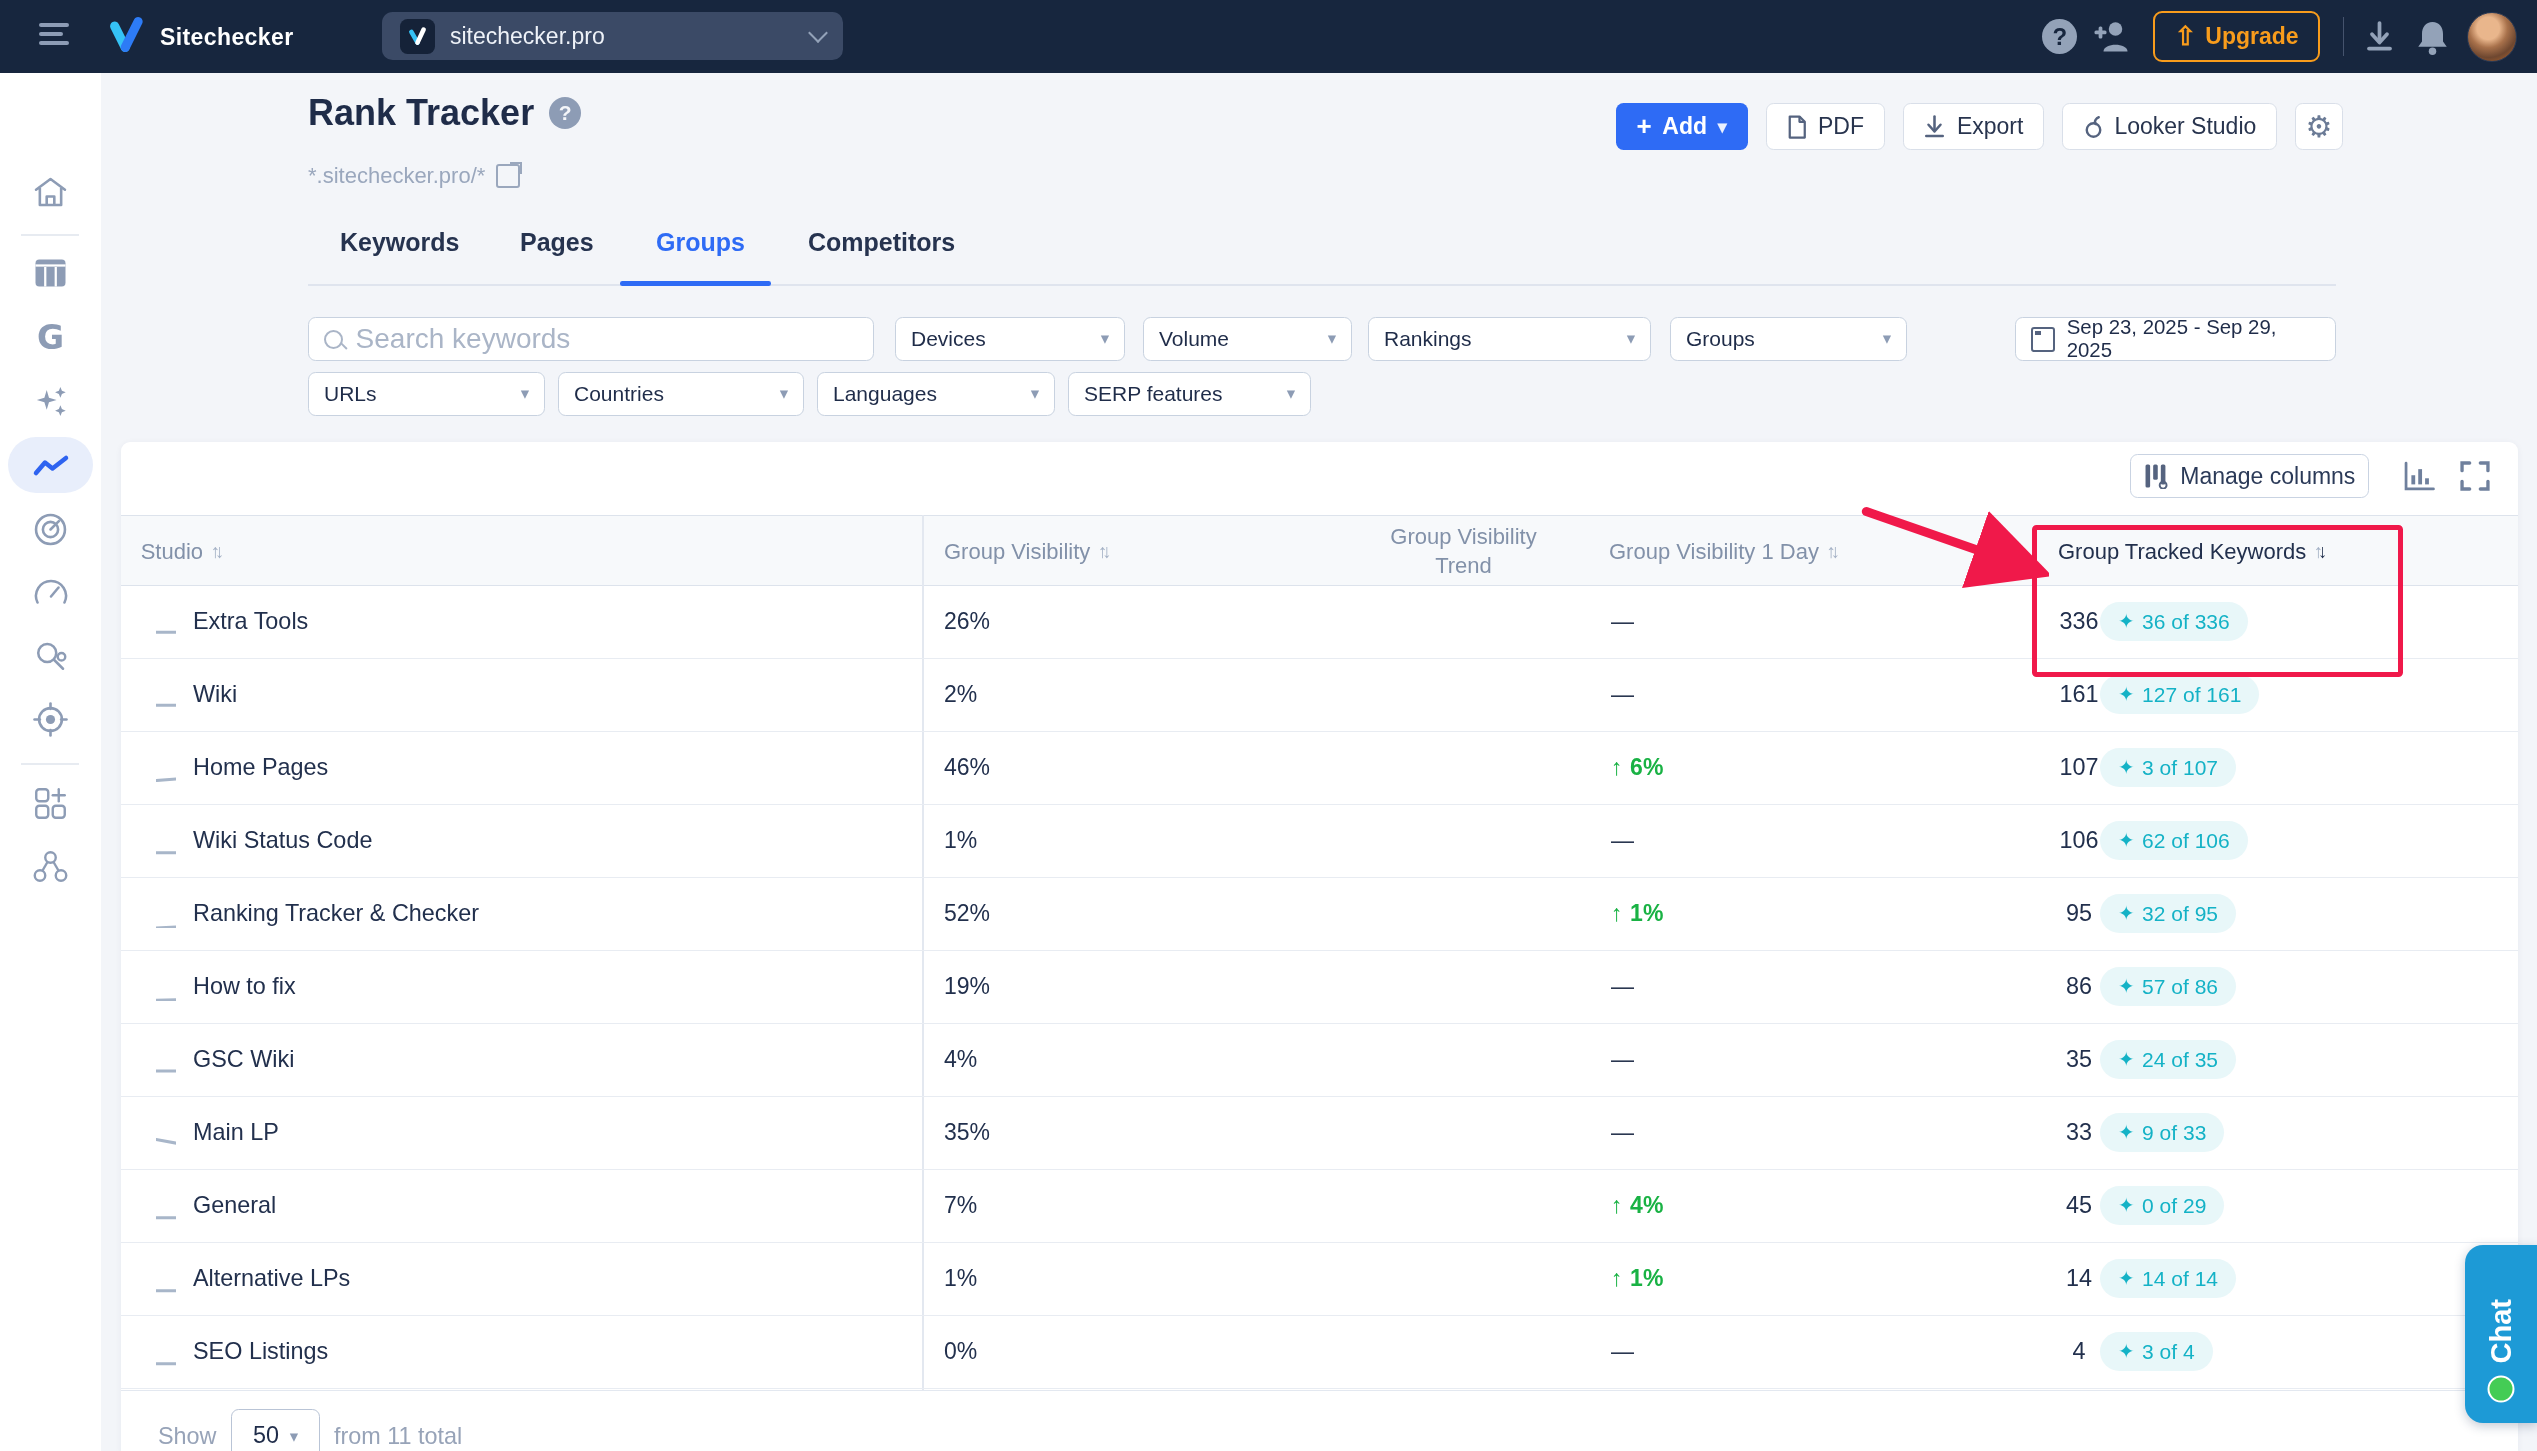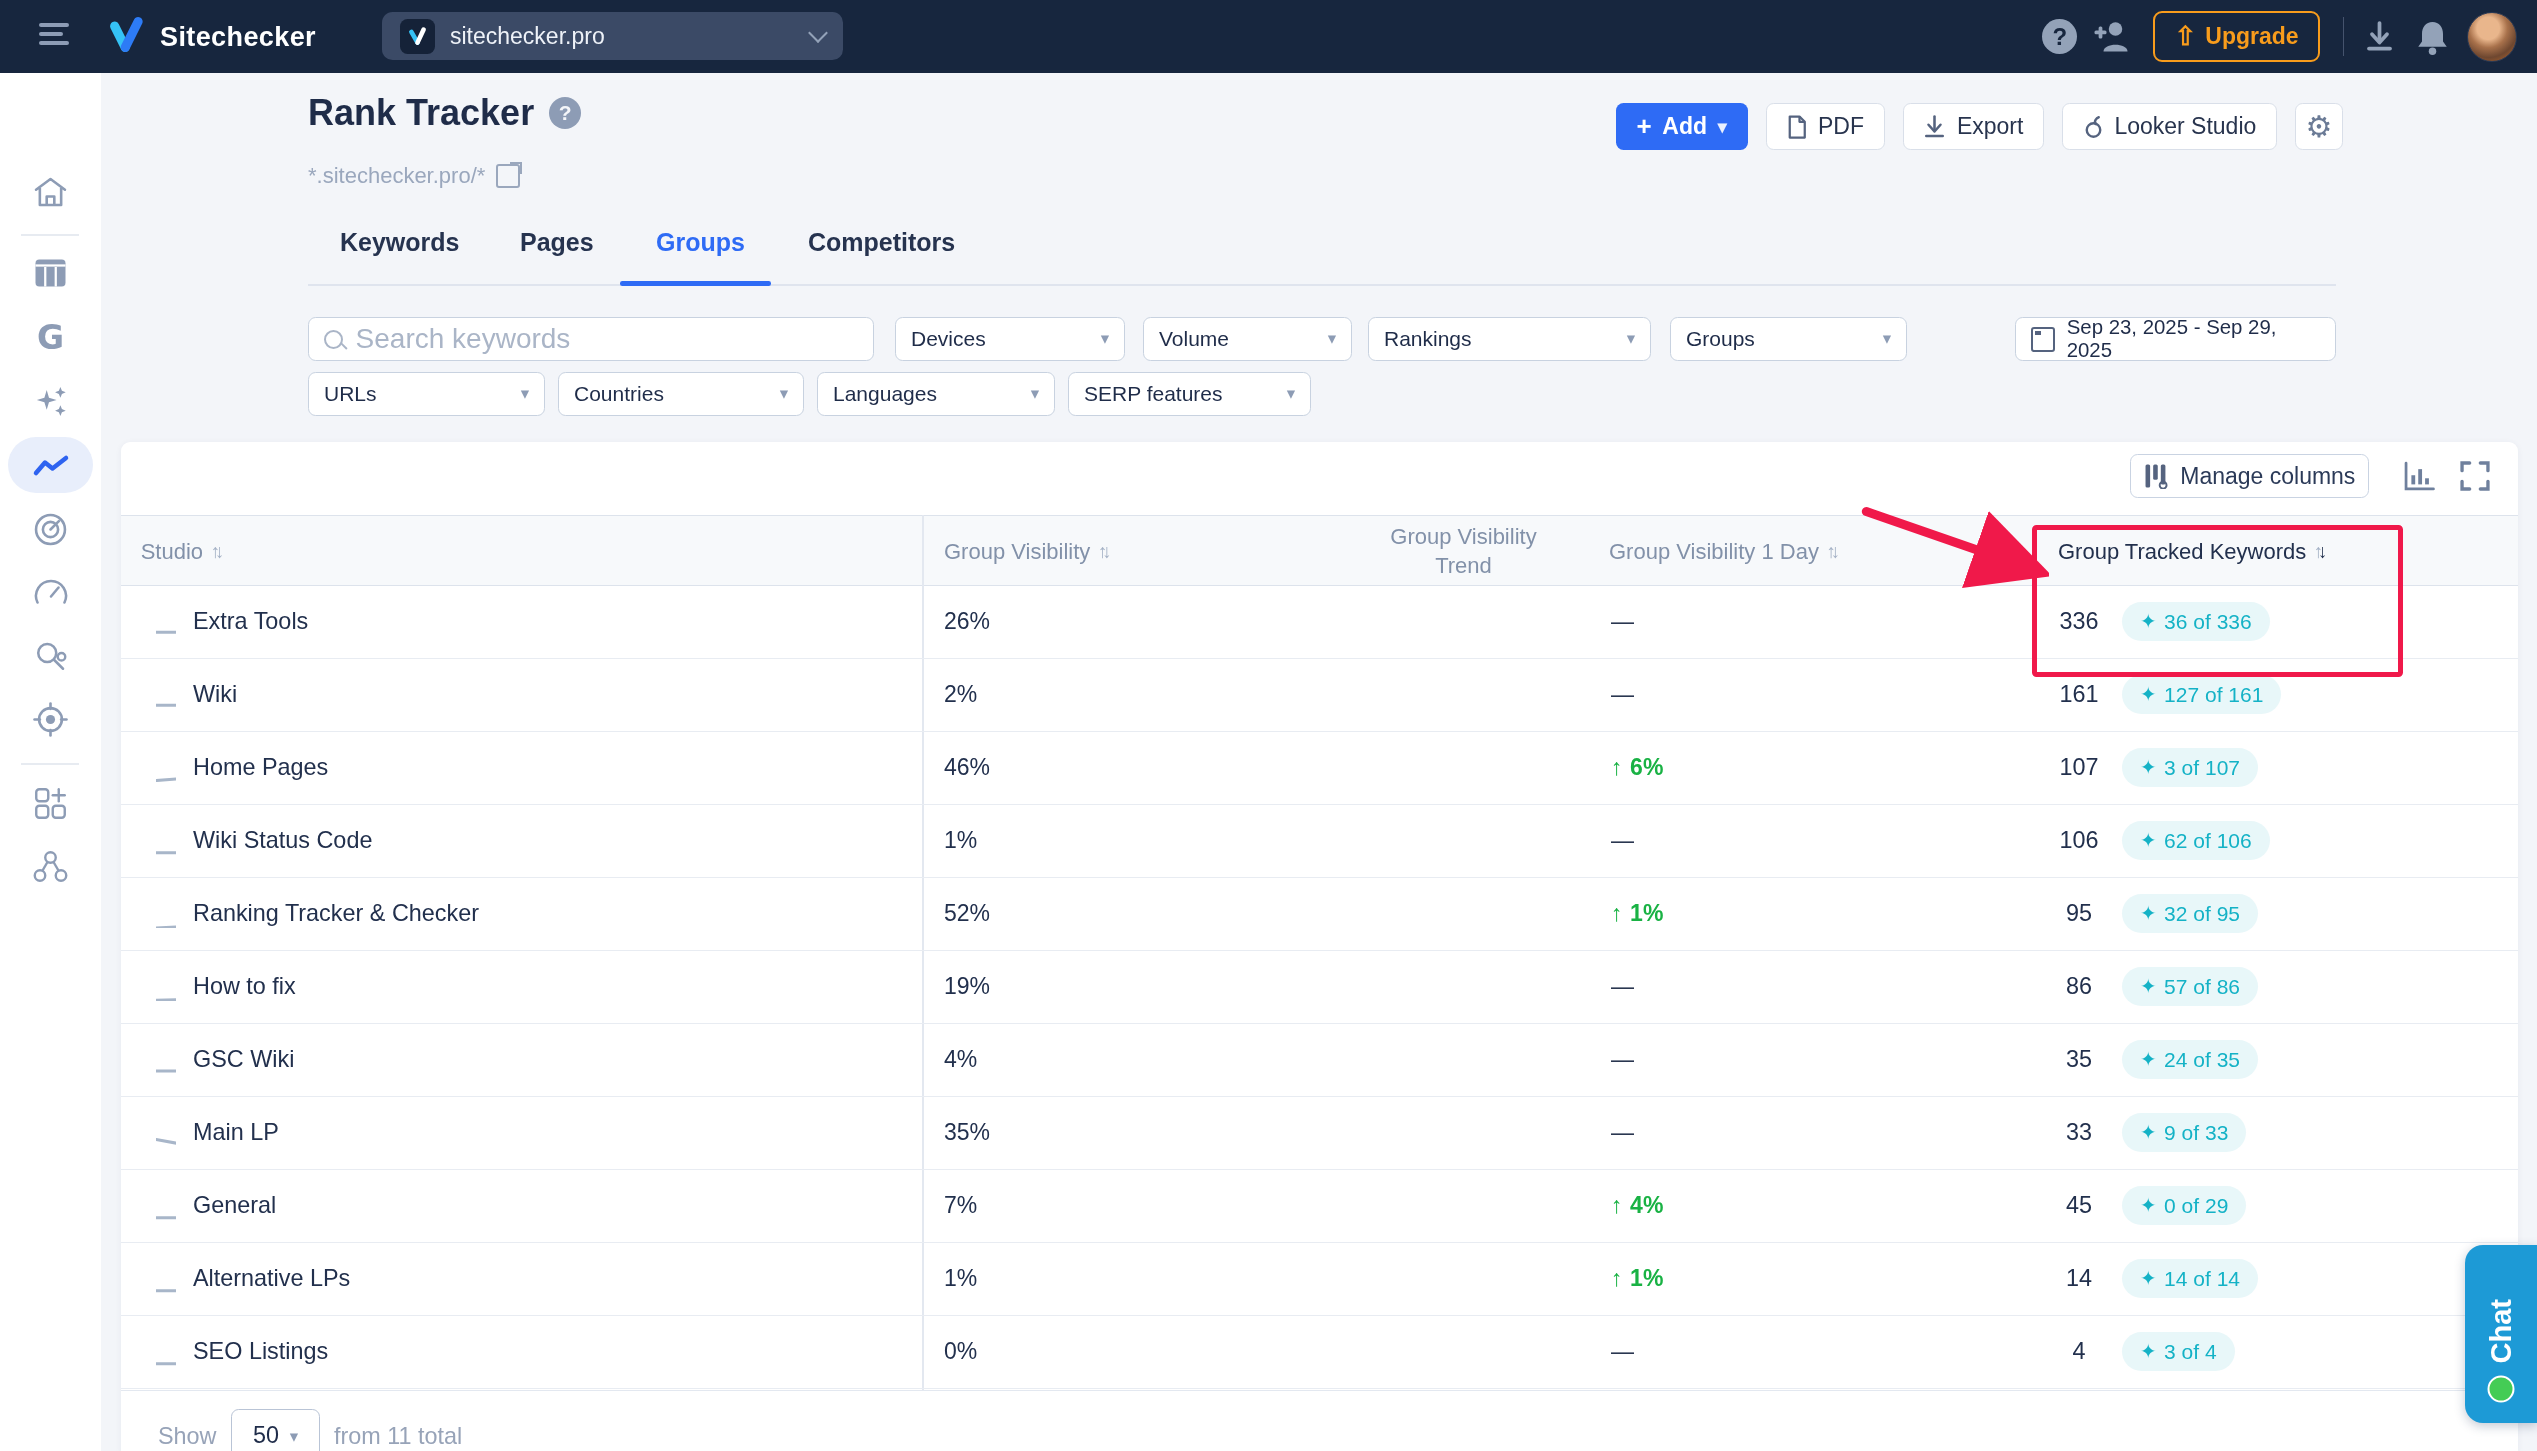--- a/index.html
+++ b/index.html
@@ -6,21 +6,21 @@
   body{width:2538px;height:1452px;overflow:hidden;background:#f3f5f9;
        font-family:"Liberation Sans", sans-serif;color:#22304d;}
   #app{position:relative;width:2538px;height:1452px;overflow:hidden;}
 
   
   .topbar{position:absolute;left:0;top:0;width:2538px;height:73px;background:#17263e;z-index:20;}
   .hamburger{position:absolute;left:39px;top:23px;width:30px;height:27px;cursor:pointer;}
   .hamburger span{display:block;height:3.8px;border-radius:2.3px;background:#8d9cb5;margin-bottom:5.3px;}
   .hamburger span:nth-child(2){width:24px;}
   .brand{position:absolute;left:104px;top:13.6px;display:flex;align-items:center;gap:12px;}
-  .brand-name{color:#ffffff;font-size:27px;font-weight:700;letter-spacing:0.4px;}
+  .brand-name{color:#ffffff;font-size:23px;font-weight:700;letter-spacing:0.4px;}
   .proj-pill{position:absolute;left:382px;top:12px;width:461px;height:48px;background:#3b4a66;
              border-radius:10.6px;display:flex;align-items:center;padding:0 18px;box-sizing:border-box;cursor:pointer;}
   .proj-ico{width:35px;height:35px;border-radius:7.6px;background:#152238;display:flex;align-items:center;justify-content:center;margin-right:15px;}
   .proj-label{color:#eef2f8;font-size:23px;flex:1;}
   .chev{width:12px;height:12px;border-right:2.3px solid #93a2b8;border-bottom:2.3px solid #93a2b8;transform:rotate(45deg);margin-top:-6px;}
   .top-icons{position:absolute;right:0;top:0;height:73px;display:flex;align-items:center;}
   .tico{width:53px;display:flex;justify-content:center;align-items:center;cursor:pointer;}
   .help-circle{width:35px;height:35px;border-radius:50%;background:#93a2b8;color:#17263e;
                font-weight:700;font-size:24px;display:flex;align-items:center;justify-content:center;}
   .upgrade-btn{display:flex;align-items:center;gap:9px;border:2.3px solid #f89c1c;border-radius:9px;
@@ -85,21 +85,21 @@
   .sort.desc .s-dn{color:#1c2b4a;font-weight:700;}
   .col-div{position:absolute;left:801px;top:73px;width:1.5px;height:875px;background:#e3e8f0;}
   #rows{position:absolute;left:0;top:144px;width:2397px;}
   .row{position:relative;width:2397px;height:73px;border-bottom:1.5px solid #e8ecf2;box-sizing:border-box;}
   .r-chevron{position:absolute;left:35px;top:23px;color:#a8b6c9;}
   .r-name{position:absolute;left:72px;top:0;height:71px;display:flex;align-items:center;font-size:23.4px;color:#22304d;}
   .r-vis{position:absolute;left:823px;top:0;height:71px;display:flex;align-items:center;font-size:23px;color:#22304d;}
   .r-spark{position:absolute;left:1265px;top:23px;width:206px;height:45px;}
   .r-day{position:absolute;left:1490px;top:0;height:71px;display:flex;align-items:center;font-size:23px;color:#2a3650;gap:7.6px;}
   .r-day.up{color:#19b244;font-weight:600;}
-  .r-col5{position:absolute;left:1937px;top:0;height:71px;display:flex;align-items:center;gap:22px;}
+  .r-col5{position:absolute;left:1937px;top:0;height:71px;display:flex;align-items:center;gap:0;}
   .r-num{font-size:23.4px;color:#22304d;min-width:42px;}
   .r-badge{display:flex;align-items:center;gap:7.6px;background:#e8f7f9;border-radius:23px;padding:7.6px 18px;
            color:#14b2c6;font-size:21px;cursor:pointer;}
   .diamond{font-size:19.7px;}
 
   
   .tfoot{position:absolute;left:0;top:948px;width:2397px;border-top:1.5px solid #e3e8f0;height:62px;}
   .show-lbl{position:absolute;left:37px;top:32px;font-size:23.4px;color:#97a3b8;}
   .size-select{position:absolute;left:110px;top:18px;width:89px;height:68px;border:1.5px solid #b9c4d6;border-radius:7.6px;
                box-sizing:border-box;display:flex;align-items:flex-start;justify-content:center;gap:10.6px;padding-top:12px;

